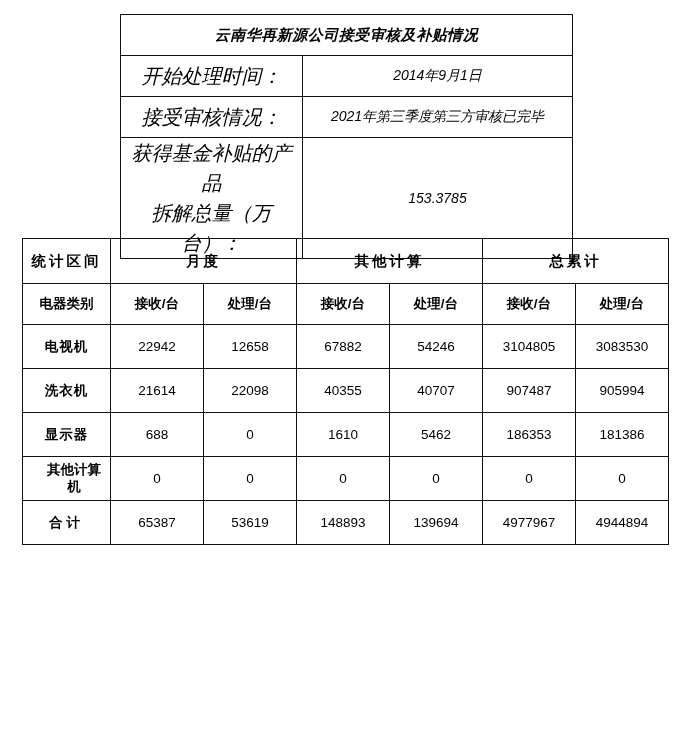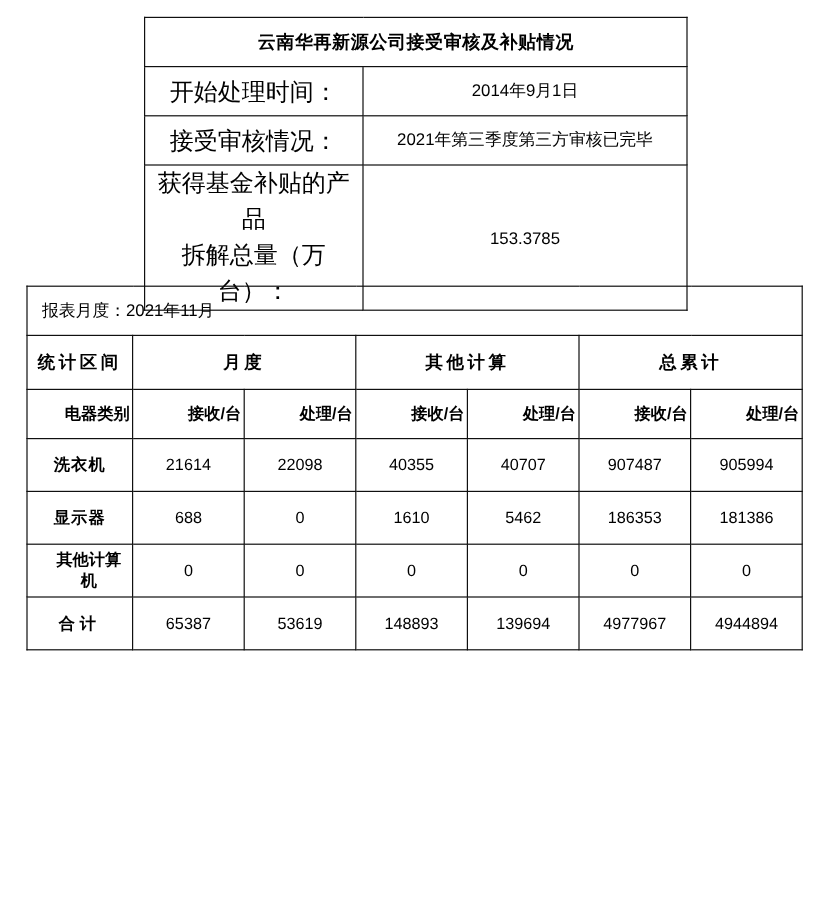--- a/index.html
+++ b/index.html
@@ -24,20 +24,21 @@
   .summary-wrap {
     position: absolute;
     left: 120px;
     top: 14px;
     width: 452px;
   }
   table.summary {
     border-collapse: collapse;
     width: 100%;
     table-layout: fixed;
+    font-style: italic;
   }
   table.summary td {
     border: 1px solid #ololo;
     border: 1px solid #101010;
     padding: 0;
     text-align: center;
     vertical-align: middle;
     font-size: 14px;
   }
   .summary .title-cell {
@@ -93,21 +94,20 @@
   .main .group-row td {
     height: 44px;
     font-weight: bold;
     font-size: 14.5px;
     letter-spacing: 3px;
   }
   .main .sub-row td {
     height: 40px;
     font-weight: bold;
     font-size: 13.5px;
-    text-align: right;
   }
   .main .data-row td {
     height: 43px;
   }
   .main .data-row td.cat {
     font-weight: bold;
     letter-spacing: 1px;
   }
   .main .data-row.two-line td.cat {
     line-height: 1.25;
@@ -165,40 +165,46 @@
       <colgroup>
         <col class="col-cat">
         <col class="col-num">
         <col class="col-num">
         <col class="col-num">
         <col class="col-num">
         <col class="col-num">
         <col class="col-num">
       </colgroup>
       <tbody>
-        <tr class="month-row">
-          <td colspan="7">报表月度：2021年11月</td>
-        </tr>
         <tr class="group-row">
           <td>统计区间</td>
           <td colspan="2">月度</td>
           <td colspan="2">其他计算</td>
           <td colspan="2">总累计</td>
         </tr>
         <tr class="sub-row">
           <td>电器类别</td>
           <td>接收/台</td>
           <td>处理/台</td>
           <td>接收/台</td>
           <td>处理/台</td>
           <td>接收/台</td>
           <td>处理/台</td>
         </tr>
 
         <tr class="data-row">
+          <td class="cat">电视机</td>
+          <td>22942</td>
+          <td>12658</td>
+          <td>67882</td>
+          <td>54246</td>
+          <td>3104805</td>
+          <td>3083530</td>
+        </tr>
+        <tr class="data-row">
           <td class="cat">洗衣机</td>
           <td>21614</td>
           <td>22098</td>
           <td>40355</td>
           <td>40707</td>
           <td>907487</td>
           <td>905994</td>
         </tr>
         <tr class="data-row">
           <td class="cat">显示器</td>

